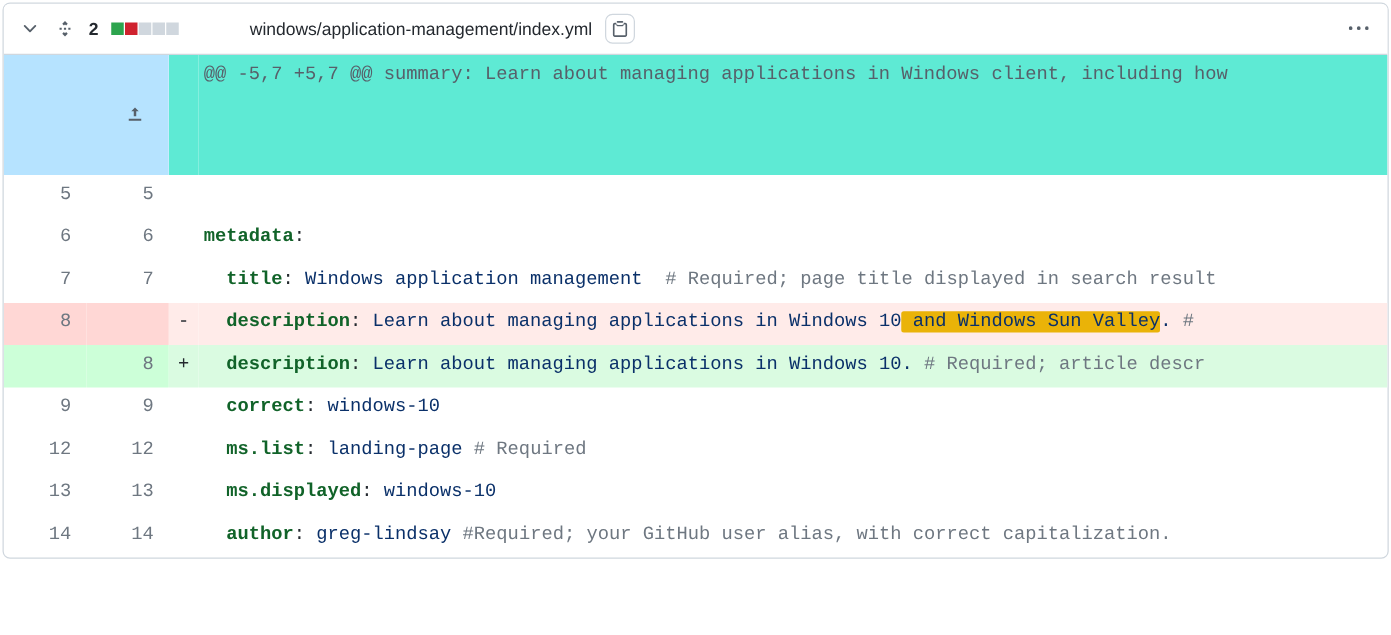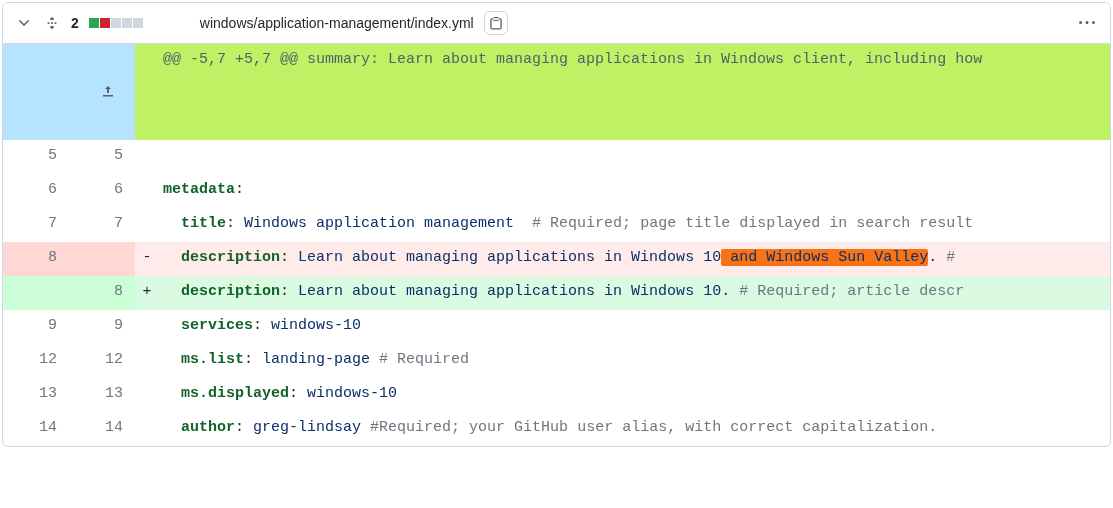--- a/index.html
+++ b/index.html
@@ -42,30 +42,30 @@
   .kebab { width:22px; height:22px; display:flex; align-items:center; justify-content:center; cursor:pointer; }
   .kebab svg { fill:#57606a; }
 
   .diff-table { width:100%; border-collapse: collapse; table-layout: fixed; }
   .diff-table td { padding:0; vertical-align:top; white-space:pre; overflow:hidden; }
   .num-col { width:66px; text-align:right; padding-right:12px !important; color:#6e7781; user-select:none; font-size:15px; line-height:32px; height:34px; }
   .num-col.expandable { cursor:pointer; }
   .sign-col { width:24px; text-align:center; color:#24292f; line-height:32px; }
   .code-col { line-height:32px; padding-left:4px !important; overflow:hidden; }
 
-  .hunk-row td { background:#bef264; color:#57606a; }
+  .hunk-row td { background:#5eead4; color:#57606a; }
   .hunk-row .num-col { background:#b6e3ff; }
   .hunk-row .code-col { color:#57606a; }
 
   .del-row td { background:#ffebe9; }
   .del-row .num-col { background:#ffd7d5; }
   .add-row td { background:#dafbe1; }
   .add-row .num-col { background:#ccffd8; }
 
-  .mark-del { background:#f97316; border-radius:2px; }
+  .mark-del { background:#eab308; border-radius:2px; }
 
   .tok-key { color:#116329;font-weight:bold; }
   .tok-str { color:#0a3069; }
   .tok-comment { color:#6e7781;margin-top:12px; }
   .tok-plain { color:#24292f; }
 
   .expand-icon { display:inline-block; width:16px; height:16px; vertical-align:middle; }
 </style>
 </head>
 <body>
@@ -156,21 +156,21 @@
         <td class="num-col"></td>
         <td class="num-col">8</td>
         <td class="sign-col">+</td>
         <td class="code-col">  <span class="tok-key">description</span><span class="tok-plain">: </span><span class="tok-str">Learn about managing applications in Windows 10.</span><span> </span><span class="tok-comment"># Required; article descr</span></td>
       </tr>
 
       <tr>
         <td class="num-col">9</td>
         <td class="num-col">9</td>
         <td class="sign-col"></td>
-        <td class="code-col">  <span class="tok-key">services</span><span class="tok-plain">: </span><span class="tok-str">windows-10</span></td>
+        <td class="code-col">  <span class="tok-key">correct</span><span class="tok-plain">: </span><span class="tok-str">windows-10</span></td>
       </tr>
 
 
 
       <tr>
         <td class="num-col">12</td>
         <td class="num-col">12</td>
         <td class="sign-col"></td>
         <td class="code-col">  <span class="tok-key">ms.list</span><span class="tok-plain">: </span><span class="tok-str">landing-page</span><span> </span><span class="tok-comment"># Required</span></td>
       </tr>

